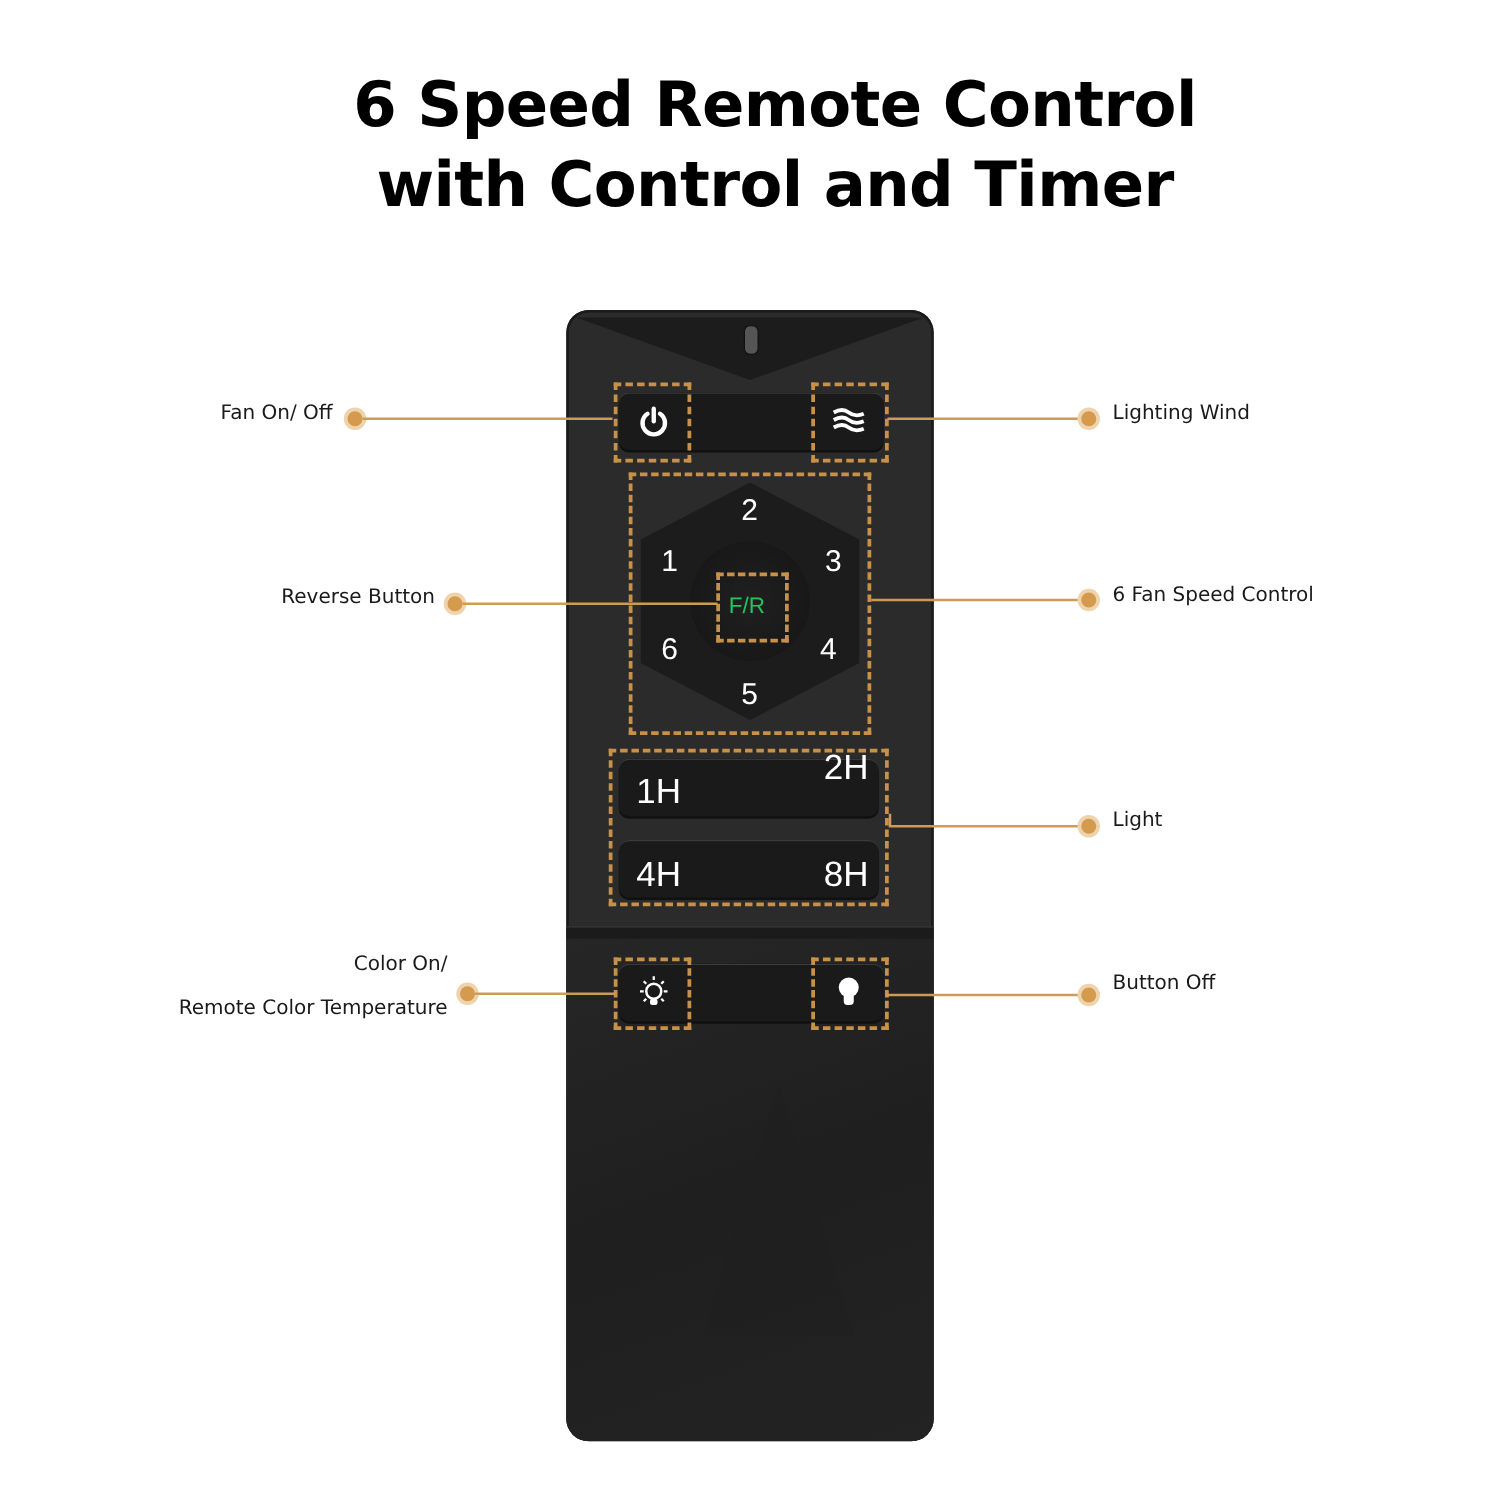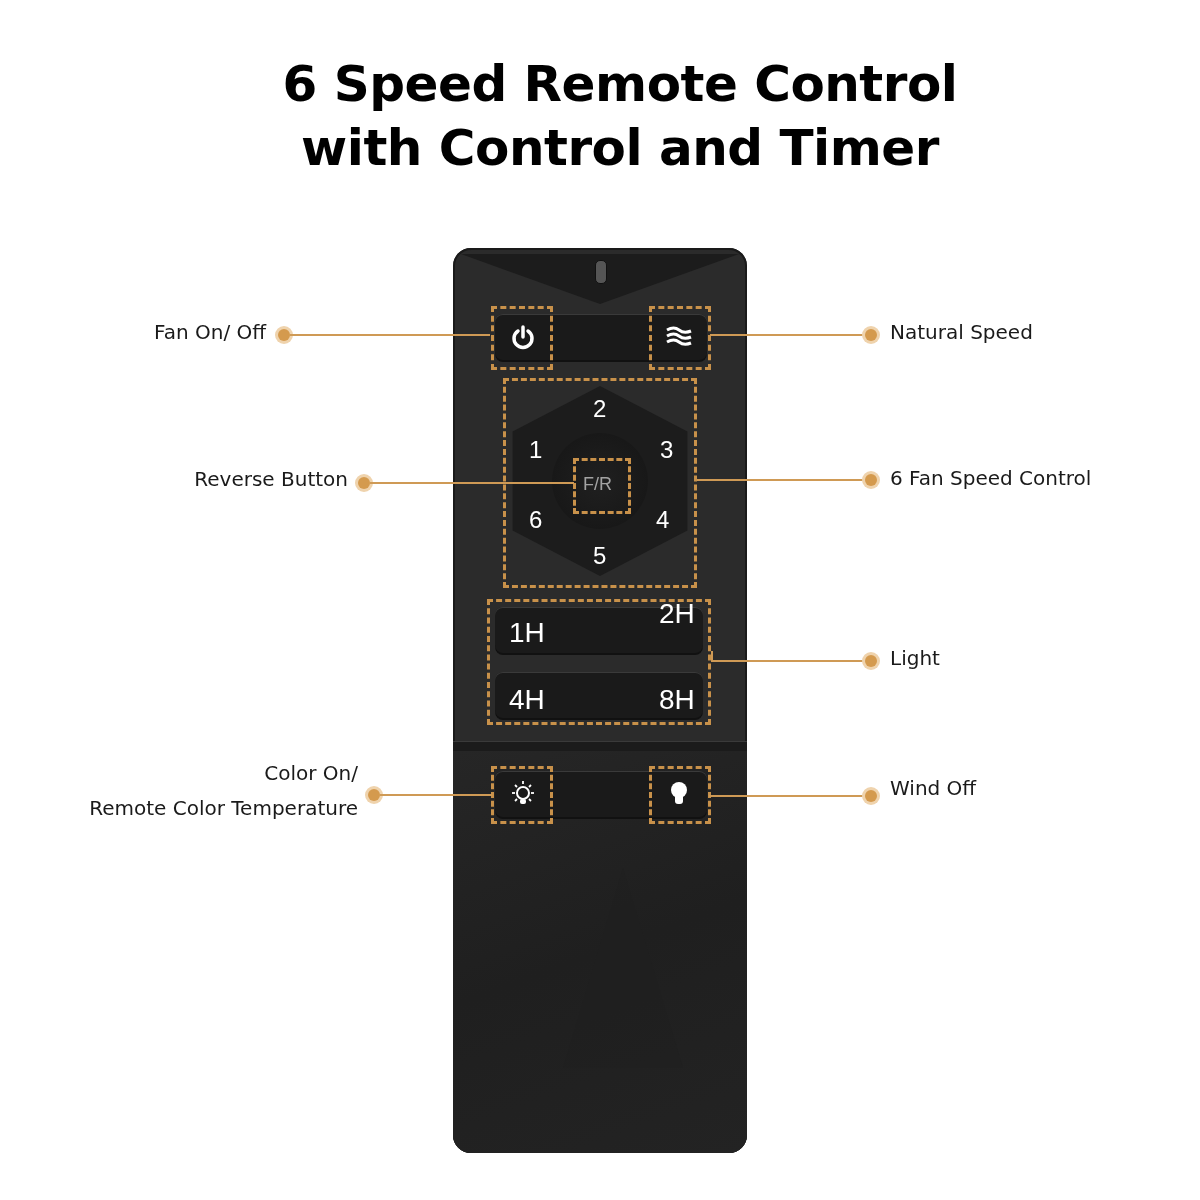--- a/index.html
+++ b/index.html
@@ -28,25 +28,25 @@
   .btn-key { position:absolute; display:flex; align-items:center; justify-content:center; color:#fff; }
   .dash { position:absolute; border:3px dashed #c8914a; box-sizing:border-box; }
 
   .hex { position:absolute; left:52px; top:138px; width:190px; height:190px;
          background:#1c1c1c;
          clip-path: polygon(50% 0%, 96% 24%, 96% 76%, 50% 100%, 4% 76%, 4% 24%);
          border-radius:30px; }
   .hex-inner { position:absolute; left:100px; top:185px; width:96px; height:96px; border-radius:50%;
          background:radial-gradient(circle at 50% 50%, #202020 0%, #181818 70%, #1c1c1c 100%); }
   .num { position:absolute; color:#fff; font-size:24px; font-family:"Liberation Sans", sans-serif; }
-  .fr { position:absolute; color:#a3a3a3; font-size:18px; font-family:"Liberation Sans", sans-serif; }
+  .fr { position:absolute; color:#22c55e; font-size:18px; font-family:"Liberation Sans", sans-serif; }
 
   .timer-label { position:absolute; color:#fff; font-size:28px; font-family:"Liberation Sans", sans-serif; }
 
-  .label { position:absolute; font-size:20px; color:#1a1a1a; font-family:"DejaVu Sans", sans-serif; white-space:nowrap; }
+  .label { position:absolute; font-size:16px; color:#1a1a1a; font-family:"DejaVu Sans", sans-serif; white-space:nowrap; }
   .label.right-align { text-align:right; }
   .leader { position:absolute; height:2px; background:#cf9a55; }
   .leader-v { position:absolute; width:2px; background:#cf9a55; }
   .dot { position:absolute; width:12px; height:12px; border-radius:50%; background:#d49a4e;
          box-shadow:0 0 0 3px #efd3ad; }
 </style>
 </head>
 <body>
 
 <div class="title">
@@ -131,26 +131,26 @@
 <div class="dot" style="left:358px;top:477px;"></div>
 <div class="leader" style="left:370px;top:482px;width:204px;"></div>
 
 <div class="label right-align" style="right:842px;top:761px;">Color On/</div>
 <div class="label right-align" style="right:842px;top:796px;">Remote Color Temperature</div>
 <div class="dot" style="left:368px;top:789px;"></div>
 <div class="leader" style="left:380px;top:794px;width:112px;"></div>
 
 <div class="leader" style="left:710px;top:334px;width:158px;"></div>
 <div class="dot" style="left:865px;top:329px;"></div>
-<div class="label" style="left:890px;top:320px;">Natural Speed</div>
+<div class="label" style="left:890px;top:320px;">Lighting Wind</div>
 
 <div class="leader" style="left:697px;top:479px;width:171px;"></div>
 <div class="dot" style="left:865px;top:474px;"></div>
 <div class="label" style="left:890px;top:466px;">6 Fan Speed Control</div>
 
 <div class="leader-v" style="left:711px;top:651px;height:10px;"></div>
 <div class="leader" style="left:711px;top:660px;width:157px;"></div>
 <div class="dot" style="left:865px;top:655px;"></div>
 <div class="label" style="left:890px;top:646px;">Light</div>
 
 <div class="leader" style="left:709px;top:795px;width:159px;"></div>
 <div class="dot" style="left:865px;top:790px;"></div>
-<div class="label" style="left:890px;top:776px;">Wind Off</div>
+<div class="label" style="left:890px;top:776px;">Button Off</div>
 
 </body></html>

